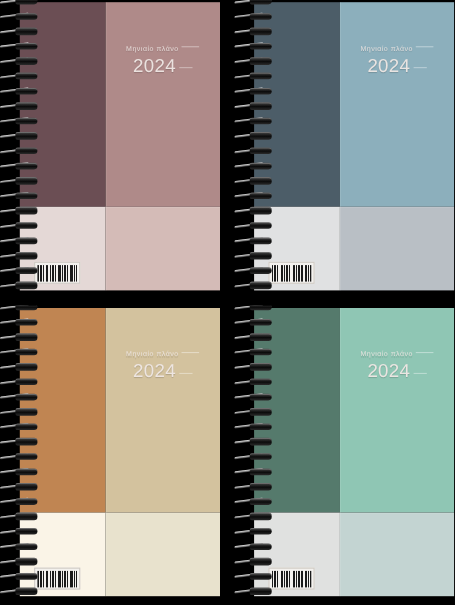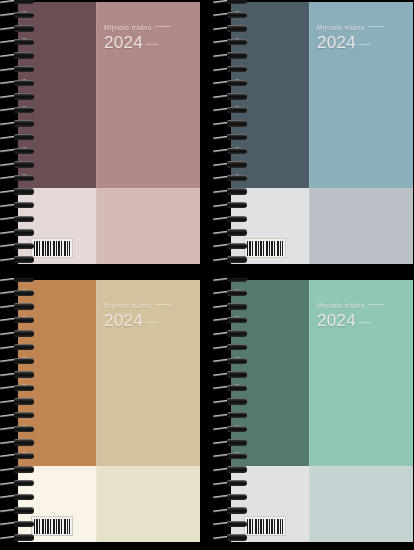--- a/index.html
+++ b/index.html
@@ -21,22 +21,22 @@
          box-shadow:0 0 2px rgba(0,0,0,.55);}
   .blk{width:100%;height:100%;}
 
   
   .seam-v{position:absolute;left:96px;top:2px;width:1px;height:262px;
           background:rgba(255,255,255,.10);pointer-events:none;}
   .seam-h{position:absolute;left:18px;top:188px;width:182px;height:1px;
           background:rgba(255,255,255,.10);pointer-events:none;}
 
   
-  .titlewrap{position:absolute;left:104px;top:24px;width:88px;
-             color:#efe7e4;text-shadow:0 1px 1px rgba(0,0,0,.18);}
+  .titlewrap{position:absolute;left:104px;top:41px;width:88px;
+             color:#efe7e4;text-shadow:0 1px 1px rgba(0,0,0,.18);text-align:center;}
   .t-sub{font-size:6.4px;letter-spacing:.45px;opacity:.88;
          white-space:nowrap;font-weight:400;}
   .t-sub::after{content:"";display:inline-block;width:16px;height:1px;
          background:rgba(255,255,255,.45);vertical-align:3px;margin-left:3px;}
   .t-year{font-size:17px;line-height:1;letter-spacing:.3px;margin-top:3px;
           font-weight:400;opacity:.95;}
   .t-year::after{content:"";display:inline-block;width:12px;height:1px;
           background:rgba(255,255,255,.4);vertical-align:3px;margin-left:3px;}
 
   

